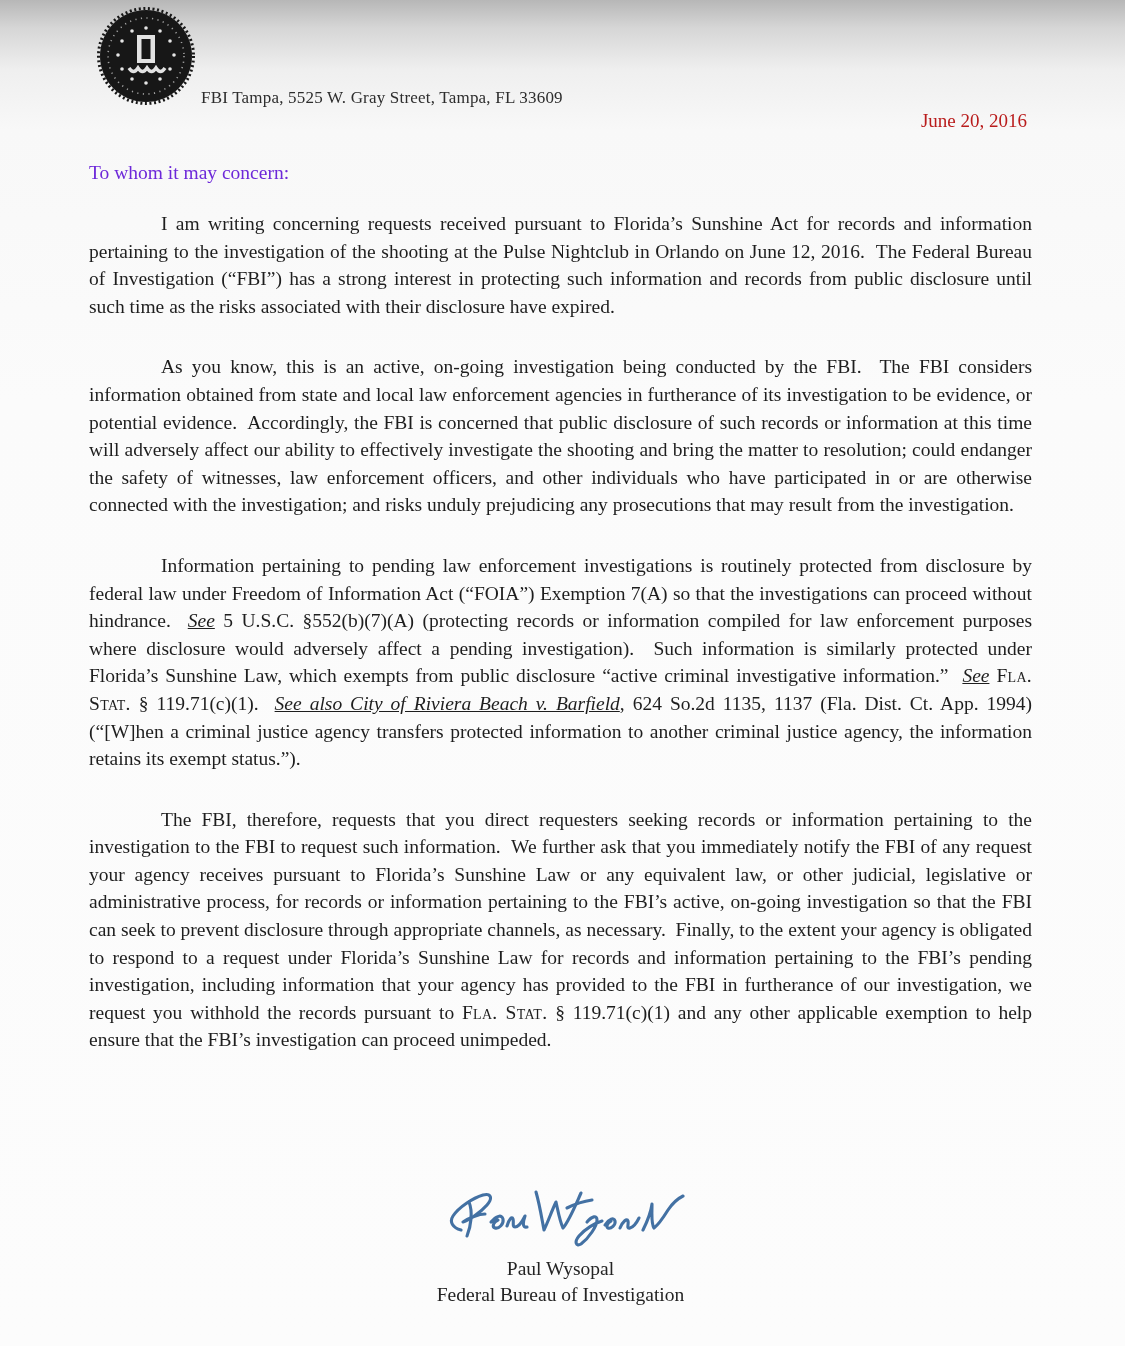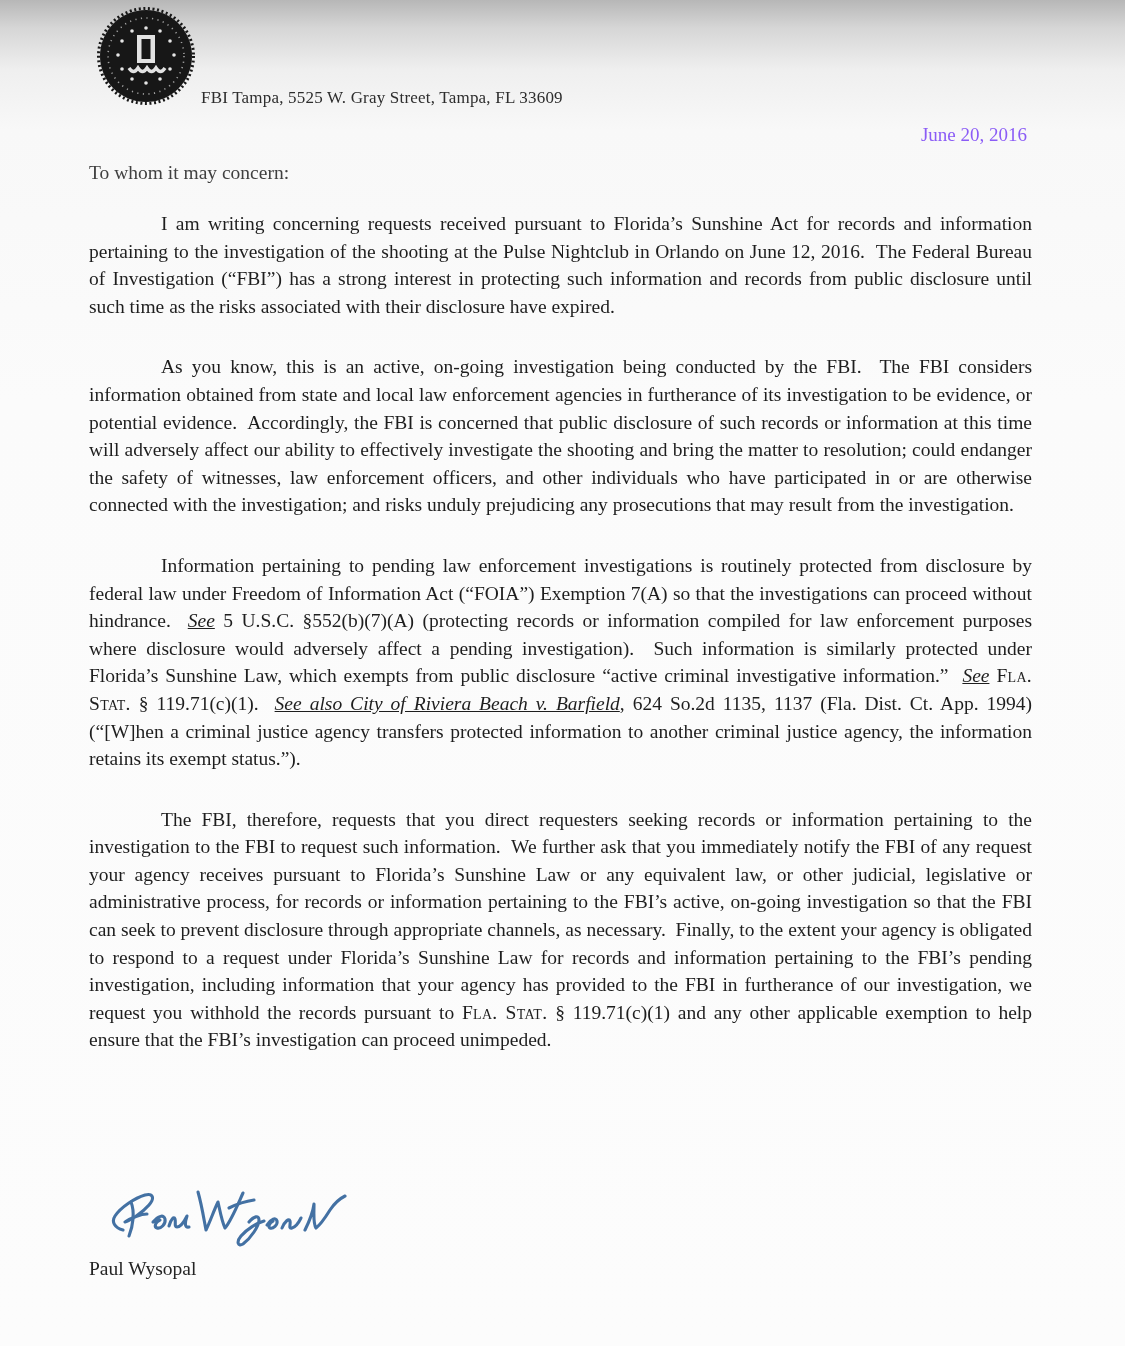--- a/index.html
+++ b/index.html
@@ -11,41 +11,42 @@
     position:relative;
   }
   .scan{position:absolute;inset:0;filter:blur(0.35px);}
   .seal{position:absolute;left:96px;top:6px;width:100px;height:100px;}
   .letterhead-address{
     position:absolute;left:201px;top:88px;
     font-size:17px;color:#2d2d2d;letter-spacing:0.2px;
     white-space:pre;
   }
   .date{
-    position:absolute;top:124px;right:98px;
-    font-size:19px;color:#8b5cf6;
+    position:absolute;top:110px;right:98px;
+    font-size:19px;color:#b91c1c;
   }
   .salutation{
     position:absolute;left:89px;top:162px;
-    font-size:19.5px;color:#404040;
+    font-size:19.5px;color:#6d28d9;
   }
   .body-block{
     position:absolute;left:89px;top:206px;width:943px;
     font-size:19.5px;line-height:27.6px;
     text-align:justify;
   }
   .body-block p{
     margin:4px 0 33px 0;
     text-indent:72px;
     white-space:pre-wrap;
   }
   .seg-i{font-style:italic;text-decoration:underline;}
   .seg-sc{font-variant:small-caps;letter-spacing:0.3px;}
   .sig-wrap{
     position:absolute;left:89px;top:1178px;width:943px;
+    text-align:center;
   }
   .sig-svg{display:inline-block;width:256px;height:72px;margin-left:12px;}
   .sig-lines{margin-top:2px;font-size:19.5px;line-height:25.5px;color:#242424;}
 </style>
 </head>
 <body>
 
 <div class="scan">
 
   <svg class="seal" viewBox="0 0 100 100" aria-hidden="true">
@@ -94,16 +95,17 @@
         <path d="M97,14 C101,28 103,42 105,52 C109,44 113,32 117,24 C119,33 121,44 124,50 C130,43 137,26 142,15"></path>
         <path d="M128,30 C136,26 146,23 153,22"></path>
         <path d="M148,44 C153,38 158,37 158,42 C158,48 150,60 142,66 C137,69 135,64 140,58 C146,51 156,45 163,43"></path>
         <path d="M166,47 C170,41 175,39 176,43 C177,47 172,51 169,50 C167,49 168,45 172,43"></path>
         <path d="M181,50 C184,43 188,40 189,43 C190,46 187,51 191,50 C195,49 198,44 200,40"></path>
         <path d="M204,52 C208,44 212,34 213,26 C213,36 212,46 215,50 C219,47 224,40 229,32 C233,26 238,21 244,18"></path>
       </g>
     </svg>
     <div class="sig-lines">
       <div>Paul Wysopal</div>
+      <div>Federal Bureau of Investigation</div>
     </div>
   </div>
 
 </div>
 
 </body></html>

